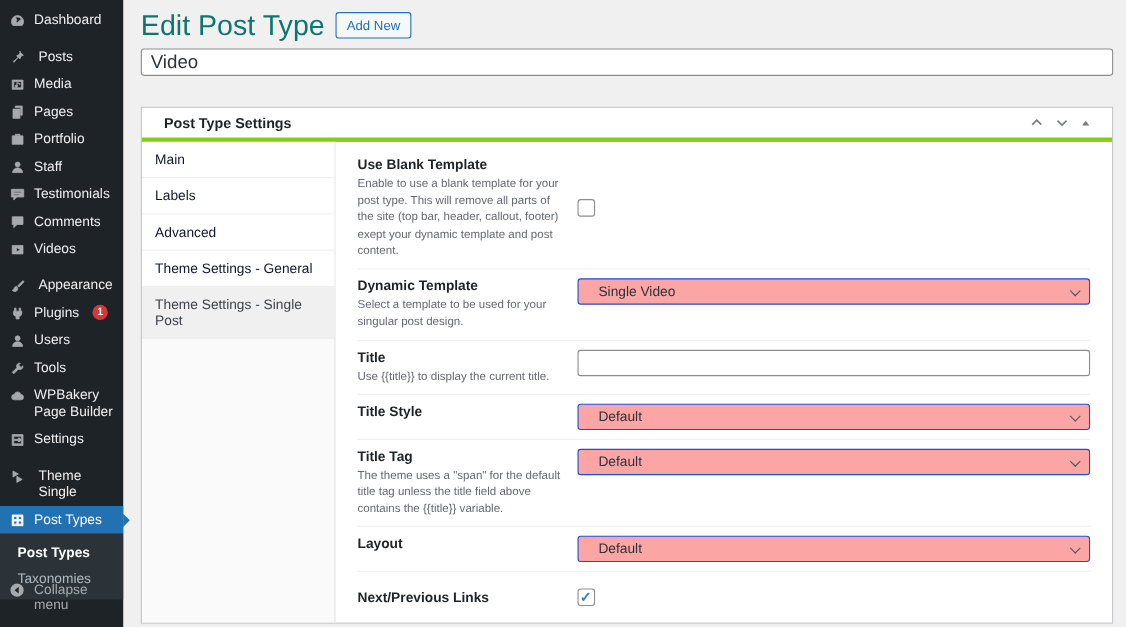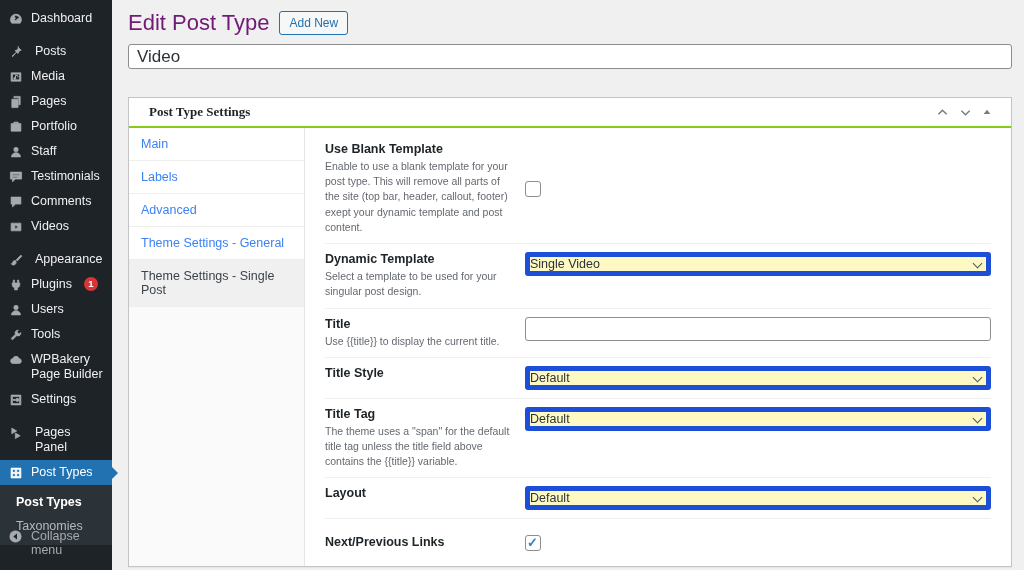--- a/index.html
+++ b/index.html
@@ -35,65 +35,65 @@
   .submenu-item { padding:5px 8px 5px 16px; font-size:12.5px; color:#b4b9be; cursor:pointer; }
   .submenu-item.current { color:#fff; font-weight:700; }
   .collapse-row {
     position:absolute; bottom:8px; left:0; right:0;
     display:flex; align-items:flex-start; gap:8px; padding:5px 8px; color:#a7aaad; cursor:pointer;
   }
   .collapse-row .icon { width:15px; height:15px; display:flex; }
   
   #main { position:absolute; left:112px; top:0; right:0; bottom:0; padding:9px 12px 0 16px; }
   .page-header { display:flex; align-items:center; gap:10px; height:28px; }
-  .page-title { font-size:22px; font-weight:400; color:#701a75; margin:0; }
+  .page-title { font-size:26px; font-weight:400; color:#0f766e; margin:0; }
   .add-new-btn {
     font-family:inherit; font-size:12px; color:#2271b1; background:#f6f7f7;
     border:1px solid #2271b1; border-radius:3px; padding:4px 9px; cursor:pointer;
   }
   .post-title-input {
     margin-top:7px; width:100%; height:25px; font-size:17px; padding:1px 8px;
     border:1px solid #8c8d8f; border-radius:3px; background:#fff; color:#2c3338;
     font-family:inherit;
   }
   
   .panel {
     margin-top:28px; background:#fff; border:1px solid #c3c4c7;
     height:470px; display:flex; flex-direction:column; overflow:hidden;
     box-shadow:0 1px 1px rgba(0,0,0,.04);
   }
   .panel-header {
     display:flex; align-items:center; justify-content:space-between;
-    padding:6px 20px; border-bottom:2px solid #84cc16; flex:none; cursor:move;font-family:Liberation Serif, serif;
+    padding:6px 20px; border-bottom:4px solid #84cc16; flex:none; cursor:move;
   }
   .panel-title { font-size:13px; font-weight:700; color:#1d2327; }
   .panel-controls { display:flex; gap:12px; align-items:center; }
   .panel-controls .ctl { color:#787c82; cursor:pointer; display:flex; align-items:center; }
   .panel-controls svg { width:11px; height:11px; stroke:#787c82; fill:#787c82; }
   .panel-body { flex:1; display:flex; min-height:0; }
   .tabs { width:176px; flex:none; background:#fafafa; border-right:1px solid #e5e5e5; }
   .tab {
-    padding:9px 12px; font-size:12.5px; color:#3b82f6;
+    padding:9px 12px; font-size:12.5px; color:#0f172a;
     border-bottom:1px solid #eeeeee; cursor:pointer; background:#fff;
   }
   .tab.active { background:#f0f0f1; color:#3c434a; }
   .fields { flex:1; padding:6px 20px 0; min-width:0; }
   .field-row { display:flex; padding:8px 0; border-bottom:1px solid #f0f0f1; }
   .field-row:last-child { border-bottom:none; }
   .field-row.center { align-items:center;justify-content:flex-end; }
   .field-row.tall-pad { padding:14px 0; }
   .field-label { width:200px; flex:none; padding-right:14px; }
   .field-heading { margin:0 0 3px; font-size:12.5px; font-weight:700; color:#1d2327; }
   .field-desc { font-size:10.5px; color:#646970; line-height:1.45; }
   .field-control { flex:1; min-width:0; }
   .select-wrap { position:relative; }
   select.wp-select {
     width:100%; height:24px; font-size:12.5px; font-family:inherit;
-    border:5px solid #1d4ed8; border-radius:3px; background:#fef9c3; color:#2c3338;
-    padding:0 24px 0 0; appearance:none; -webkit-appearance:none; cursor:pointer;
+    border:1px solid #1d4ed8; border-radius:3px; background:#fca5a5; color:#2c3338;
+    padding:0 24px 0 18px; appearance:none; -webkit-appearance:none; cursor:pointer;
   }
   .select-chevron {
     position:absolute; right:10px; top:8px; width:7px; height:7px; pointer-events:none;
     border-left:1.6px solid #50575e; border-bottom:1.6px solid #50575e;
     transform:rotate(-45deg); transform-origin:center;
   }
   input.wp-text {
     width:100%; height:24px; font-size:12.5px; font-family:inherit;
     border:1px solid #8c8d8f; border-radius:3px; background:#fff; color:#2c3338; padding:0 8px;
   }
@@ -256,21 +256,21 @@
     <span>Settings</span>
   </div>
 
   <div class="menu-item gap-before">
     <span class="icon">
       <svg viewBox="0 0 20 20">
           <path d="M4 3l7 4-7 4V3z"></path>
           <path d="M9 10l7 4-7 4v-8z"></path>
         </svg>
     </span>
-    <span>Pages Panel</span>
+    <span>Theme Single</span>
   </div>
 
   <div class="menu-item active">
     <span class="icon">
       <svg viewBox="0 0 20 20">
           <path d="M3 3h14v14H3V3zm2 2v4h4V5H5zm6 0v4h4V5h-4zm-6 6v4h4v-4H5zm6 0v4h4v-4h-4z" fill-rule="evenodd"></path>
         </svg>
     </span>
     <span>Post Types</span>
   </div>

